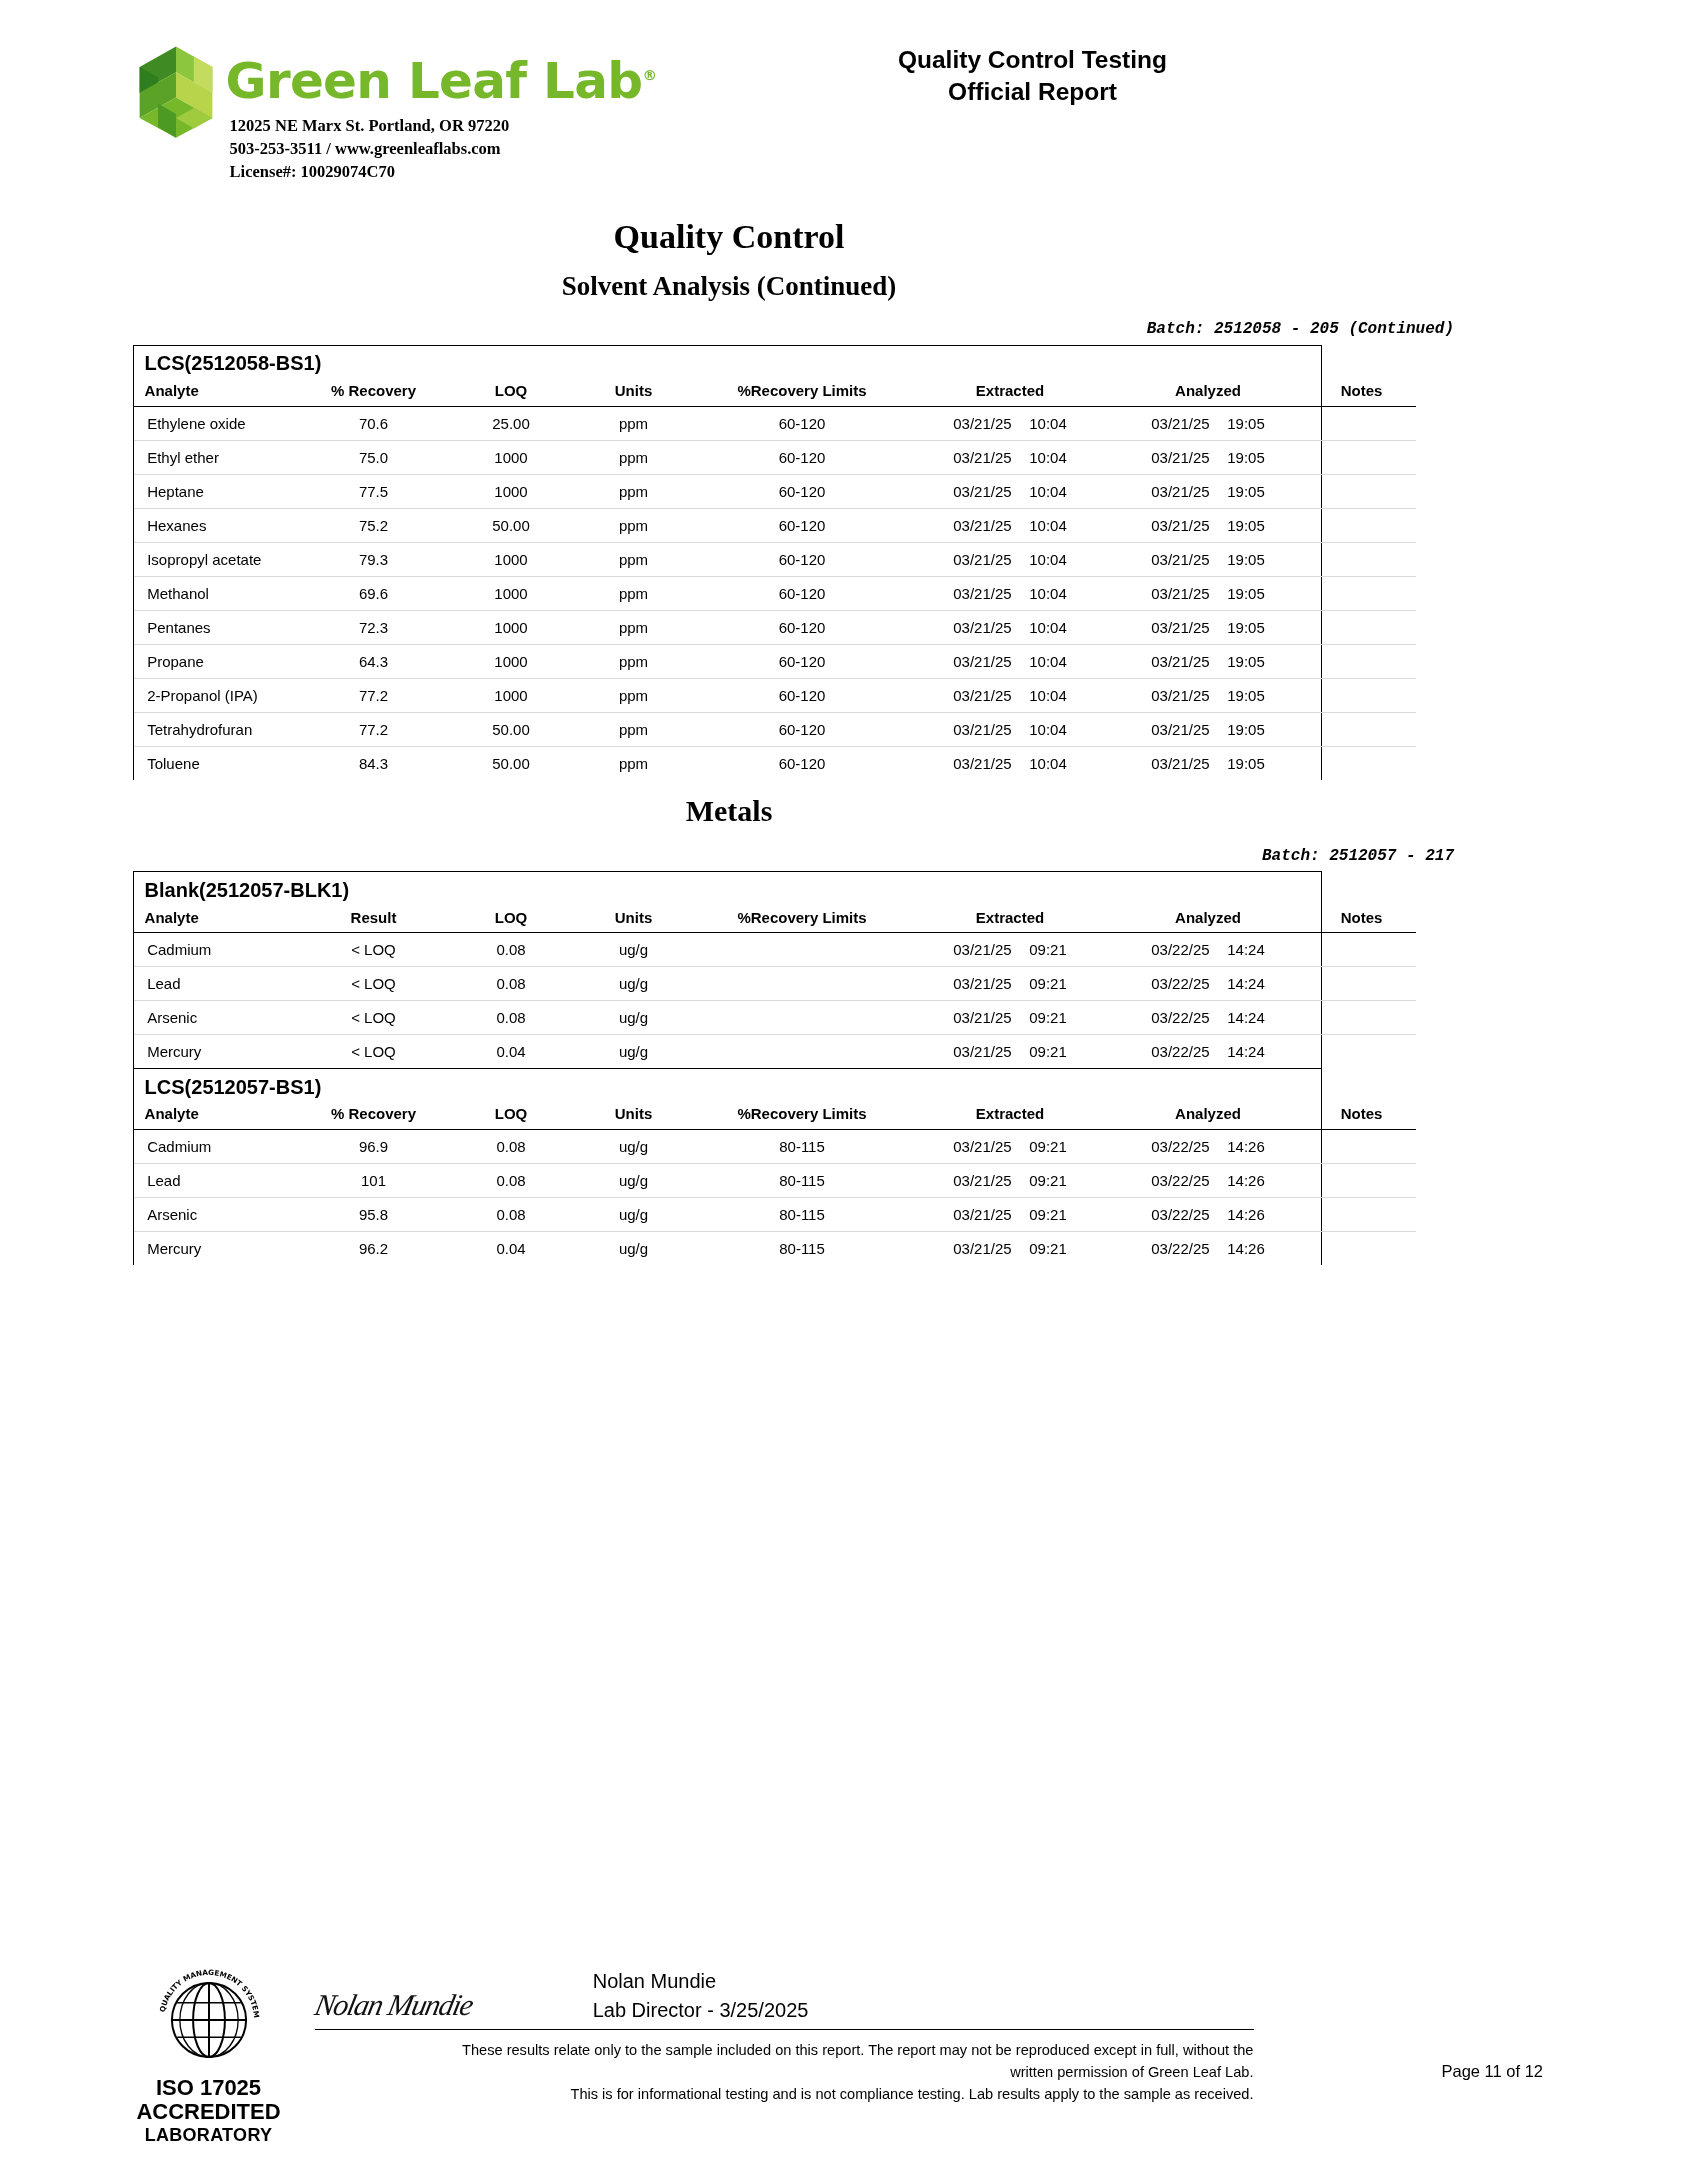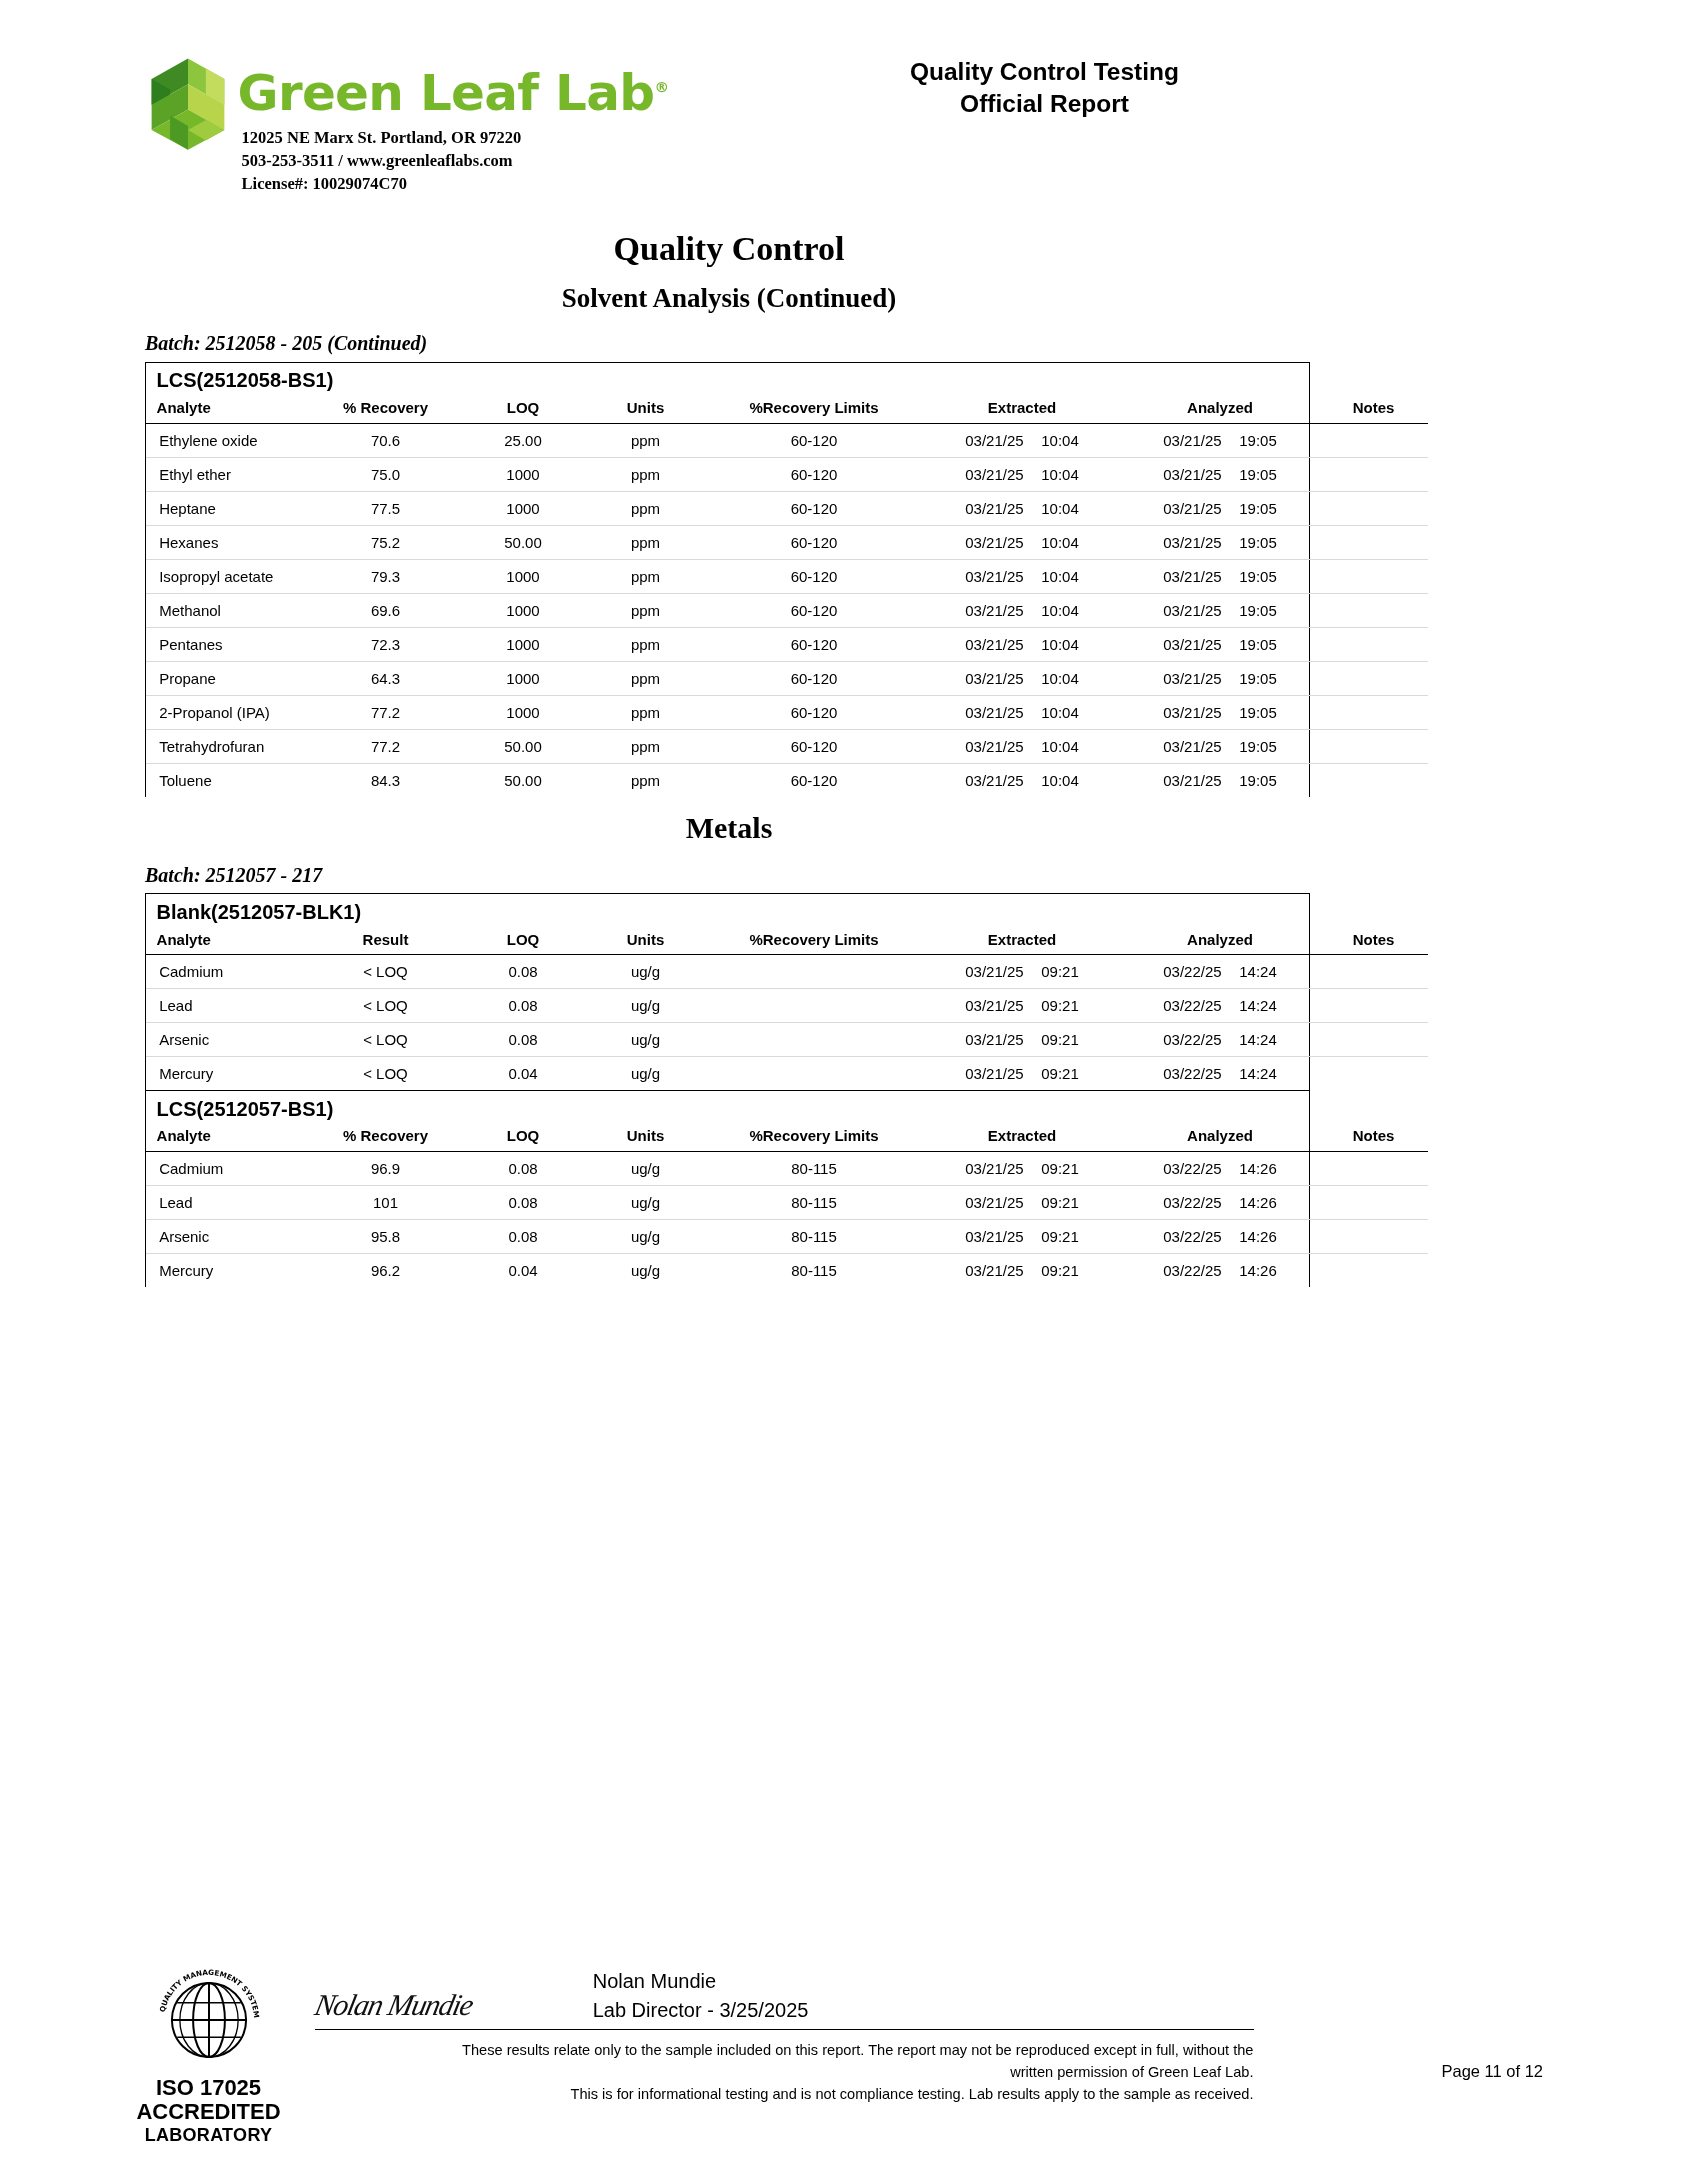--- a/index.html
+++ b/index.html
@@ -11,21 +11,21 @@
     width: 1687px;
     height: 2183px;
     font-family: "Liberation Sans", sans-serif;
     color: #000000;
     position: relative;
   }
   .page {
     position: relative;
     width: 1458px;
     height: 2183px;
-    padding: 16px;
+    padding: 4px;
     box-sizing: border-box;
   }
 
   
   .header {
     position: relative;
     padding: 26.5px 132px 0 129px;
     display: flex;
     align-items: flex-start;
   }
@@ -102,25 +102,26 @@
   .section-heading {
     text-align: center;
     font-family: "Liberation Serif", serif;
     font-weight: bold;
     font-size: 30px;
     margin-top: 14.6px;
     margin-bottom: 0;
   }
 
   .batch-line {
-    font-family: Liberation Serif, serif;
+    font-family: Liberation Mono, monospace;
     font-weight: bold;
     font-style: italic;
-    font-size: 20px;
+    font-size: 16px;
     margin: 18.5px 0 6.6px 129px;
+    text-align: right;
   }
 
   
   .block {
     margin: 0 132px 0 129px;
     border: 1.3px solid #000;
     border-bottom: none;
   }
   .block-title {
     font-family: "Liberation Sans", sans-serif;

